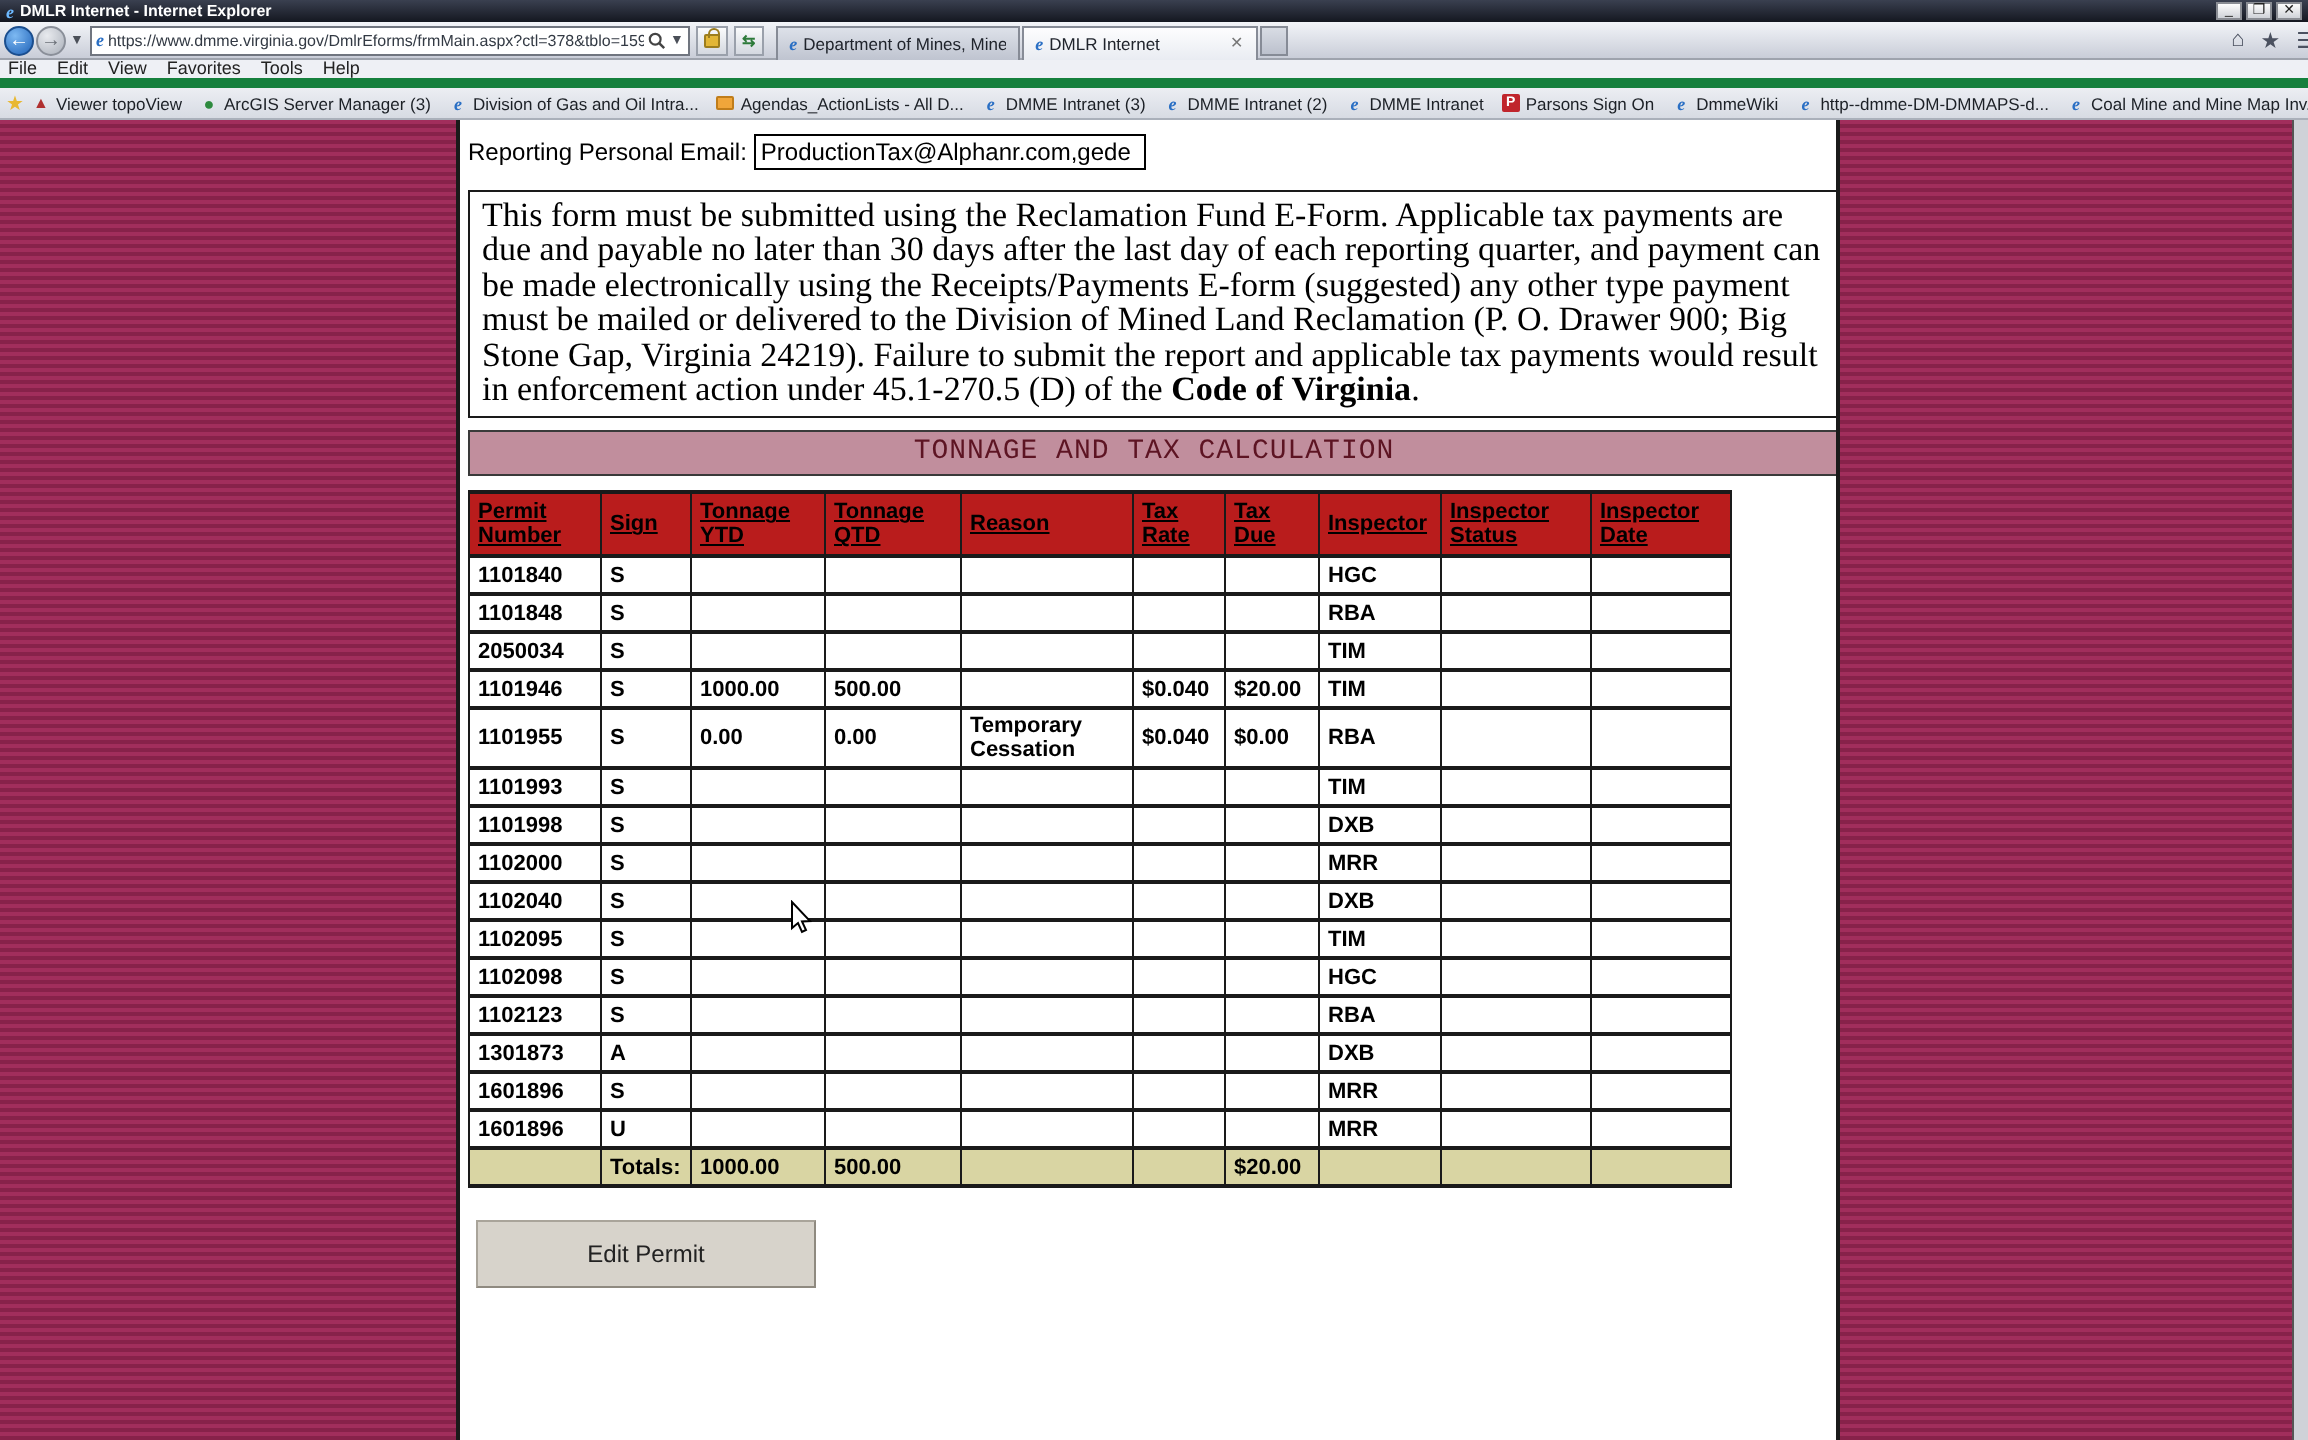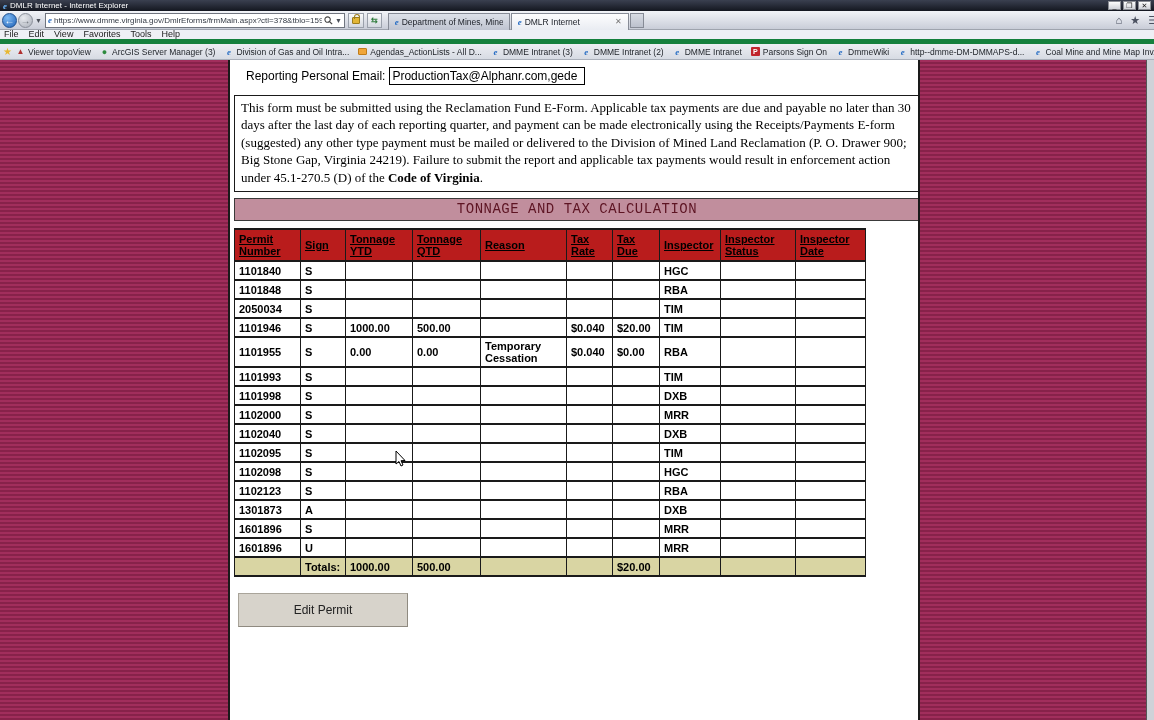--- a/index.html
+++ b/index.html
@@ -3,21 +3,21 @@
 <meta charset="utf-8">
 <style>
   * { margin:0; padding:0; box-sizing:border-box; }
   html,body { width:1154px; height:720px; overflow:hidden; background:#fff;
               font-family:"Liberation Sans", sans-serif; }
 
   
   .titlebar { height:11px; background:linear-gradient(#3a4050,#141720);
               display:flex; align-items:center; padding:0 3px; color:#fff; }
   .titlebar .ie-logo { color:#6db9ff; font:bold italic 9px "Liberation Serif",serif; margin-right:3px; }
-  .titlebar .title-text { font-size:8px; font-weight:normal; flex:1; white-space:nowrap; }
+  .titlebar .title-text { font-size:8px; font-weight:bold; flex:1; white-space:nowrap; }
   .win-btn { width:13px; height:9px; background:linear-gradient(#fdfdfd,#cfd2d8); border:1px solid #8a8d94;
              font-size:7px; line-height:7px; text-align:center; color:#222; margin-left:2px; }
 
   .navbar { height:19px; background:linear-gradient(#f2f4f8,#c9cdd8); display:flex; align-items:center;
             padding:0 2px; border-bottom:1px solid #9ea3ad; }
   .nav-circle { width:15px; height:15px; border-radius:50%; text-align:center; line-height:14px;
                 font-size:10px; color:#fff; margin-right:1px; }
   .back { background:radial-gradient(circle at 35% 30%,#7db9f2,#1f62b8); border:1px solid #1b4e8e; }
   .fwd  { background:radial-gradient(circle at 35% 30%,#e8eaee,#aab0ba); border:1px solid #8a8f99; color:#6b7078; }
   .nav-drop { font-size:7px; color:#4a4f58; margin:0 3px 0 1px; }
@@ -65,27 +65,27 @@
 
   
   .viewport { position:relative; height:660px;
               background:repeating-linear-gradient(180deg,#a12e5c 0px,#a12e5c 2px,#87224a 2px,#87224a 4px); }
   .window-edge { position:absolute; right:0; top:0; width:8px; height:100%;
                  background:#cfd2d8; border-left:1px solid #555; }
   .pagewrap { position:absolute; left:228px; top:0; width:692px; height:100%;
               background:#fff; border-left:2px solid #1a1a1a; border-right:2px solid #1a1a1a;
               padding:5px 0 0 4px; overflow:hidden; }
 
-  .email-row { display:flex; align-items:center; margin:2px 0 10px 12px; }
+  .email-row { display:flex; align-items:center; margin:2px 0 10px 0; }
   .email-label { font-size:12px; color:#000; }
   .email-input { width:196px; height:18px; border:1px solid #000; font-size:12px;
                  font-family:"Liberation Sans",sans-serif; padding:0 2px; margin-left:4px; }
 
   .notice { width:686px; border:1px solid #1a1a1a; padding:3px 8px 5px 6px;
-            font-family:"Liberation Serif",serif; font-size:13px; line-height:17.4px; color:#000; }
+            font-family:"Liberation Serif",serif; font-size:17px; line-height:17.4px; color:#000; }
 
   .banner { width:686px; margin-top:6px; background:#c18e9d; border:1px solid #3a3a3a;
             text-align:center; font-family:Liberation Mono, monospace; font-size:14px;
             color:#5d1423; padding:2px 0 3px 0; letter-spacing:0.5px; }
 
   table.tonnage { border-collapse:collapse; margin-top:7px; table-layout:fixed; }
   table.tonnage th, table.tonnage td { border:1px solid #1a1a1a; border-top-width:2px; border-bottom-width:2px;
             font-size:11px; padding:2px 3px 2px 4px; text-align:left; vertical-align:middle;
             overflow:hidden; word-wrap:break-word; }
   table.tonnage th { background:#b91c1c; font-weight:bold; text-decoration:underline; height:32px; }

